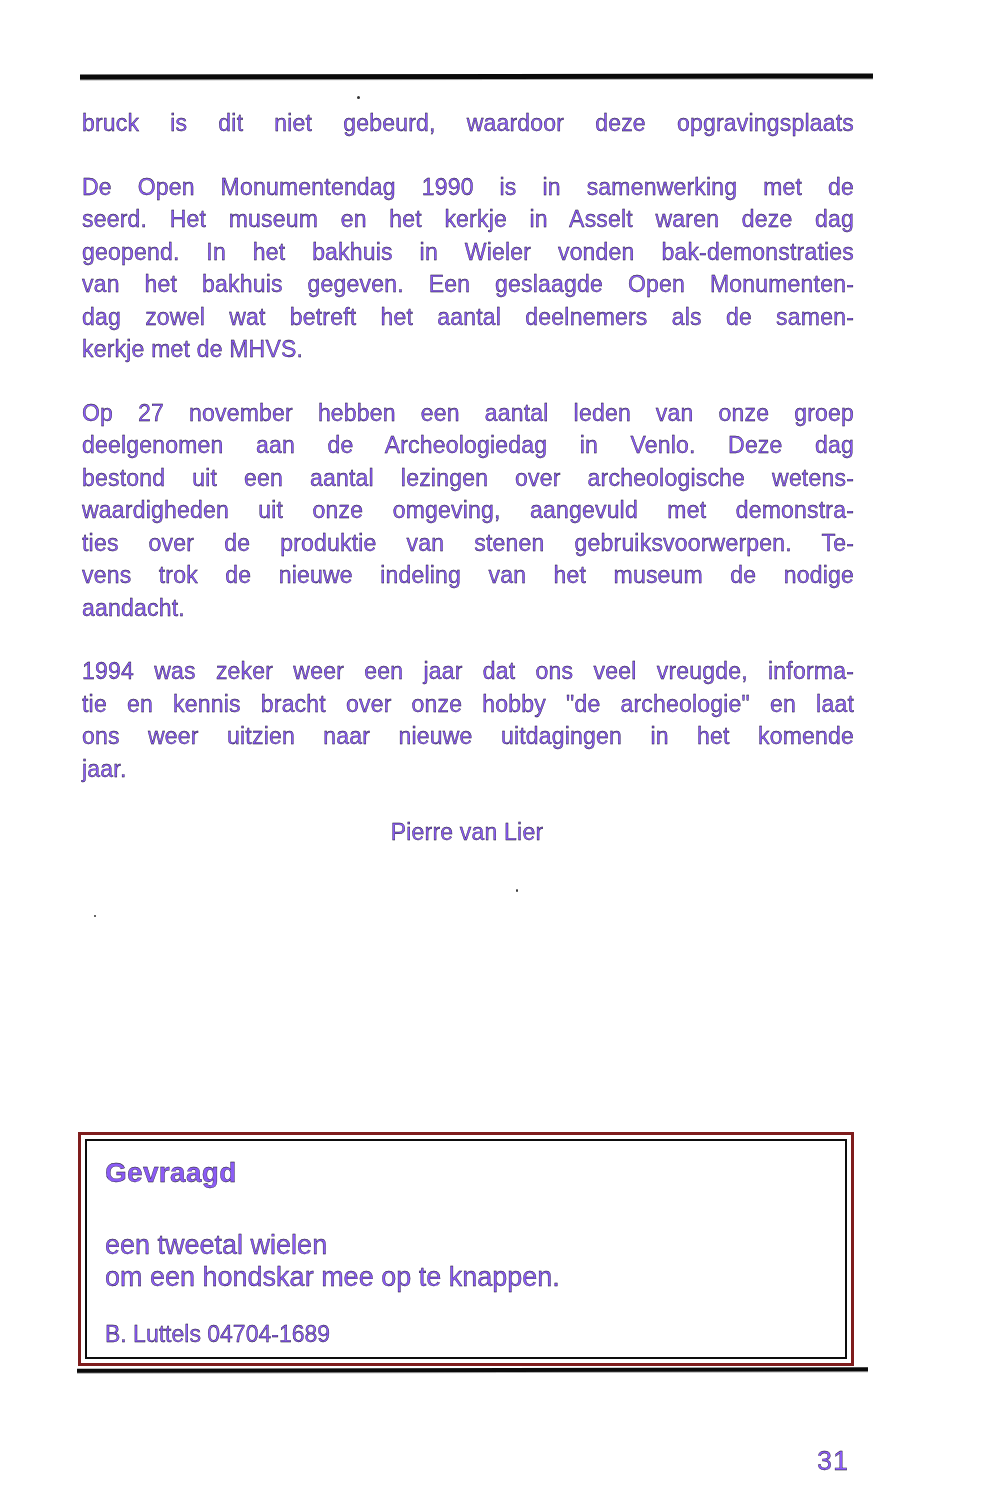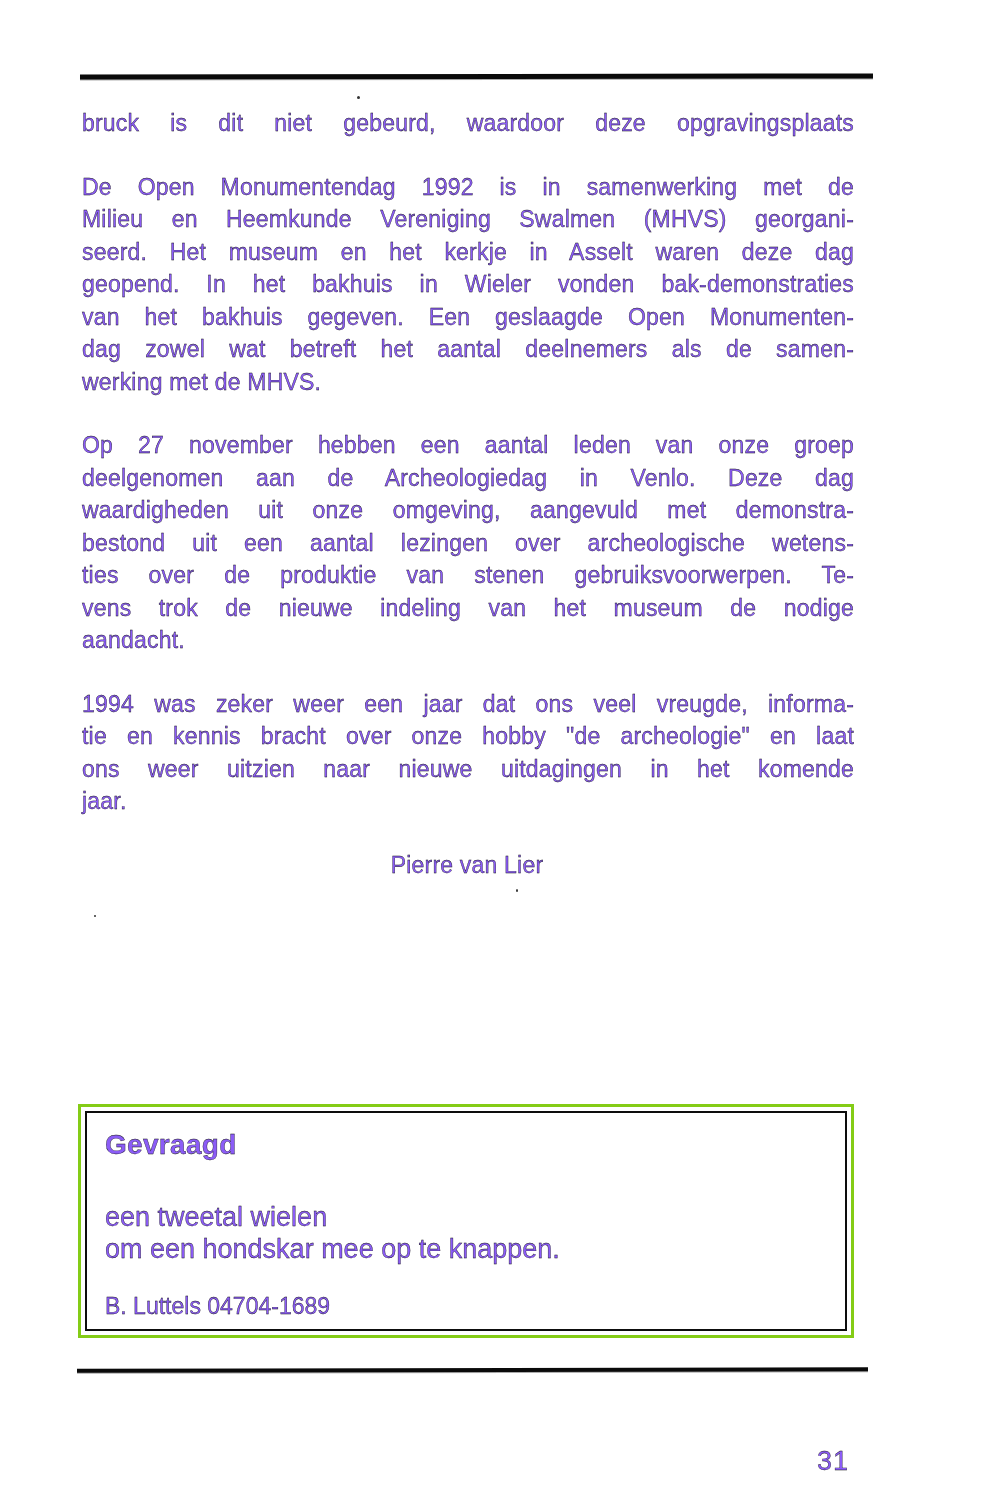--- a/index.html
+++ b/index.html
@@ -46,25 +46,25 @@
   }
   .signature {
     text-align: center;
     padding-right: 2px;
     margin-top: 31px;
   }
 
   .advert {
     position: absolute;
     left: 78px;
-    top: 1104px;
+    top: 1132px;
     width: 776px;
     height: 234px;
     box-sizing: border-box;
-    border: 3px solid #84cc16;
+    border: 3px solid #7f1d1d;
     padding: 4px;
     background: #ffffff;
   }
   .advert-inner {
     width: 100%;
     height: 100%;
     box-sizing: border-box;
     border: 2px solid #0d0d0d;
     padding: 14px 18px 0 18px;
   }
@@ -109,34 +109,33 @@
 
   <div class="rule top"></div>
 
   <div class="content">
 
     <div class="para">
       <div class="text-line">bruck is dit niet gebeurd, waardoor deze opgravingsplaats</div>
     </div>
 
     <div class="para">
-      <div class="text-line">De Open Monumentendag 1992 is in samenwerking met de</div>
-      <div class="text-line">Milieu en Heemkunde Vereniging Swalmen (MHVS) georgani-</div>
+      <div class="text-line">De Open Monumentendag 1990 is in samenwerking met de</div>
       <div class="text-line">seerd. Het museum en het kerkje in Asselt waren deze dag</div>
       <div class="text-line">geopend. In het bakhuis in Wieler vonden bak-demonstraties</div>
       <div class="text-line">van het bakhuis gegeven. Een geslaagde Open Monumenten-</div>
       <div class="text-line">dag zowel wat betreft het aantal deelnemers als de samen-</div>
-      <div class="text-line last">werking met de MHVS.</div>
+      <div class="text-line last">kerkje met de MHVS.</div>
     </div>
 
     <div class="para">
       <div class="text-line">Op 27 november hebben een aantal leden van onze groep</div>
       <div class="text-line">deelgenomen aan de Archeologiedag in Venlo. Deze dag</div>
+      <div class="text-line">bestond uit een aantal lezingen over archeologische wetens-</div>
       <div class="text-line">waardigheden uit onze omgeving, aangevuld met demonstra-</div>
-      <div class="text-line">bestond uit een aantal lezingen over archeologische wetens-</div>
       <div class="text-line">ties over de produktie van stenen gebruiksvoorwerpen. Te-</div>
       <div class="text-line">vens trok de nieuwe indeling van het museum de nodige</div>
       <div class="text-line last">aandacht.</div>
     </div>
 
     <div class="para">
       <div class="text-line">1994 was zeker weer een jaar dat ons veel vreugde, informa-</div>
       <div class="text-line">tie en kennis bracht over onze hobby "de archeologie" en laat</div>
       <div class="text-line">ons weer uitzien naar nieuwe uitdagingen in het komende</div>
       <div class="text-line last">jaar.</div>

